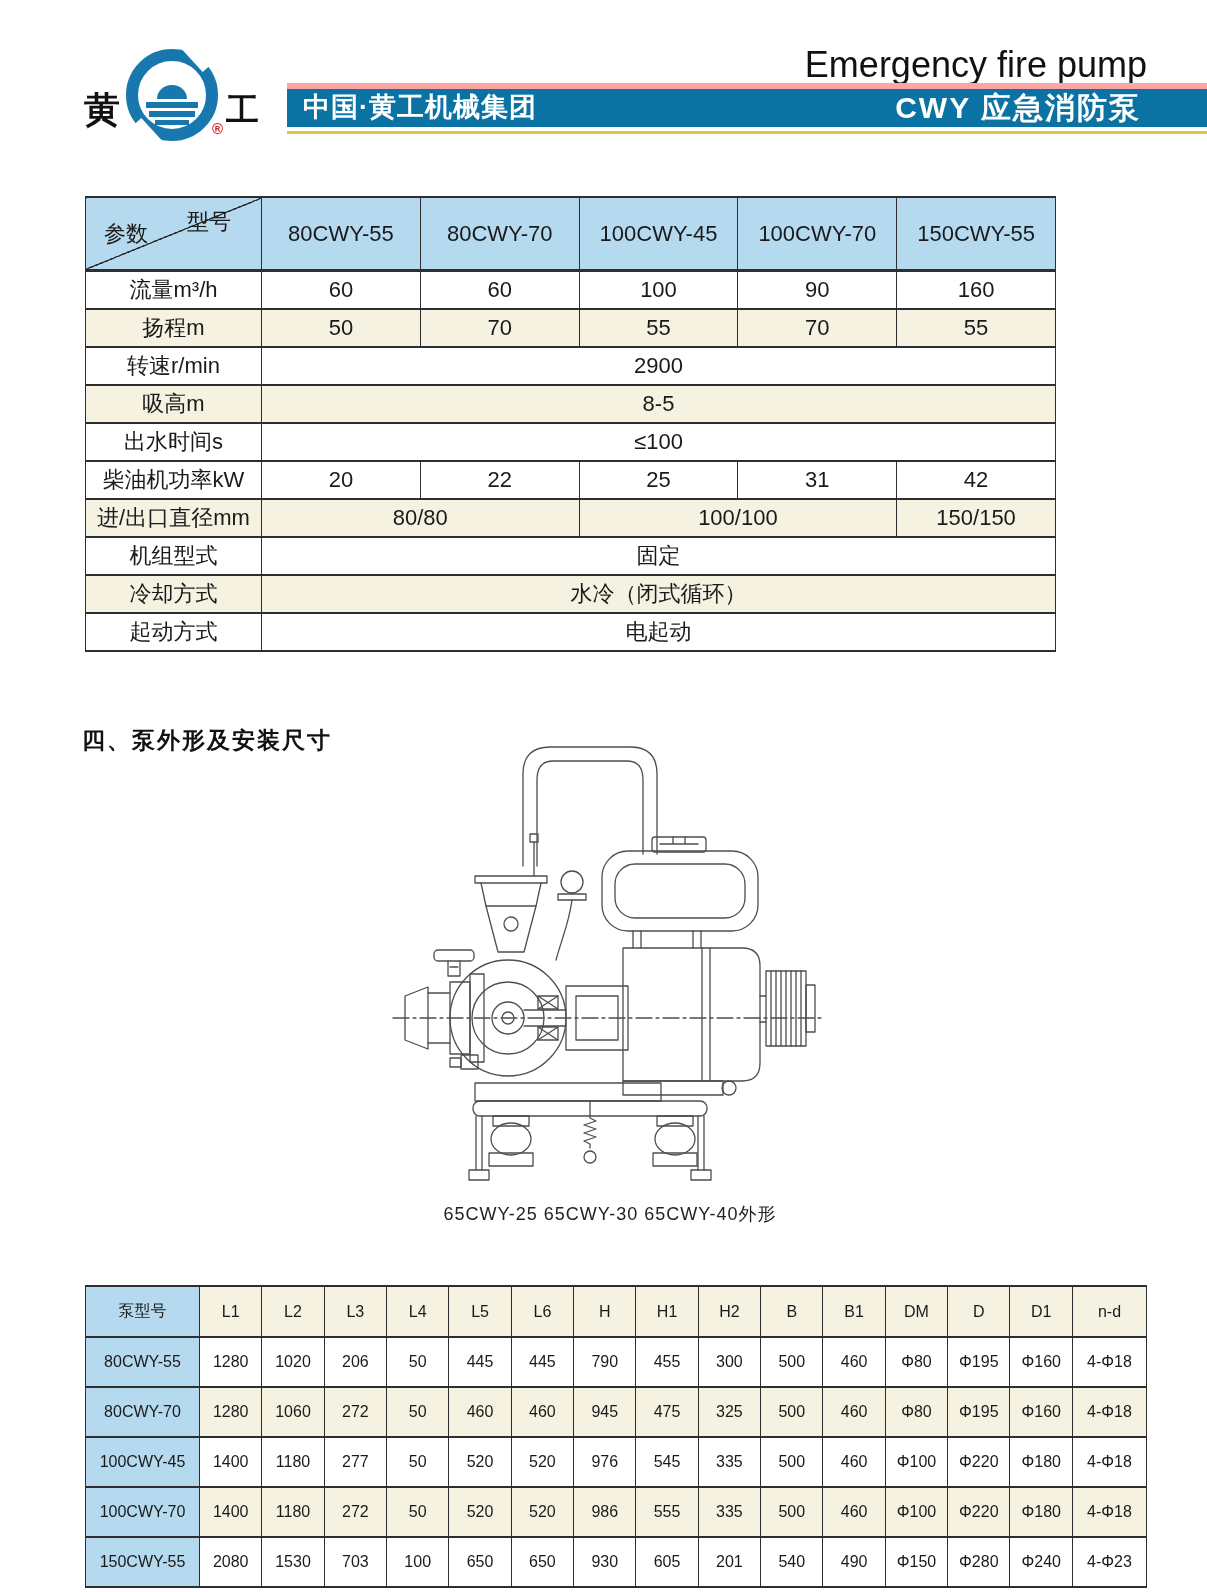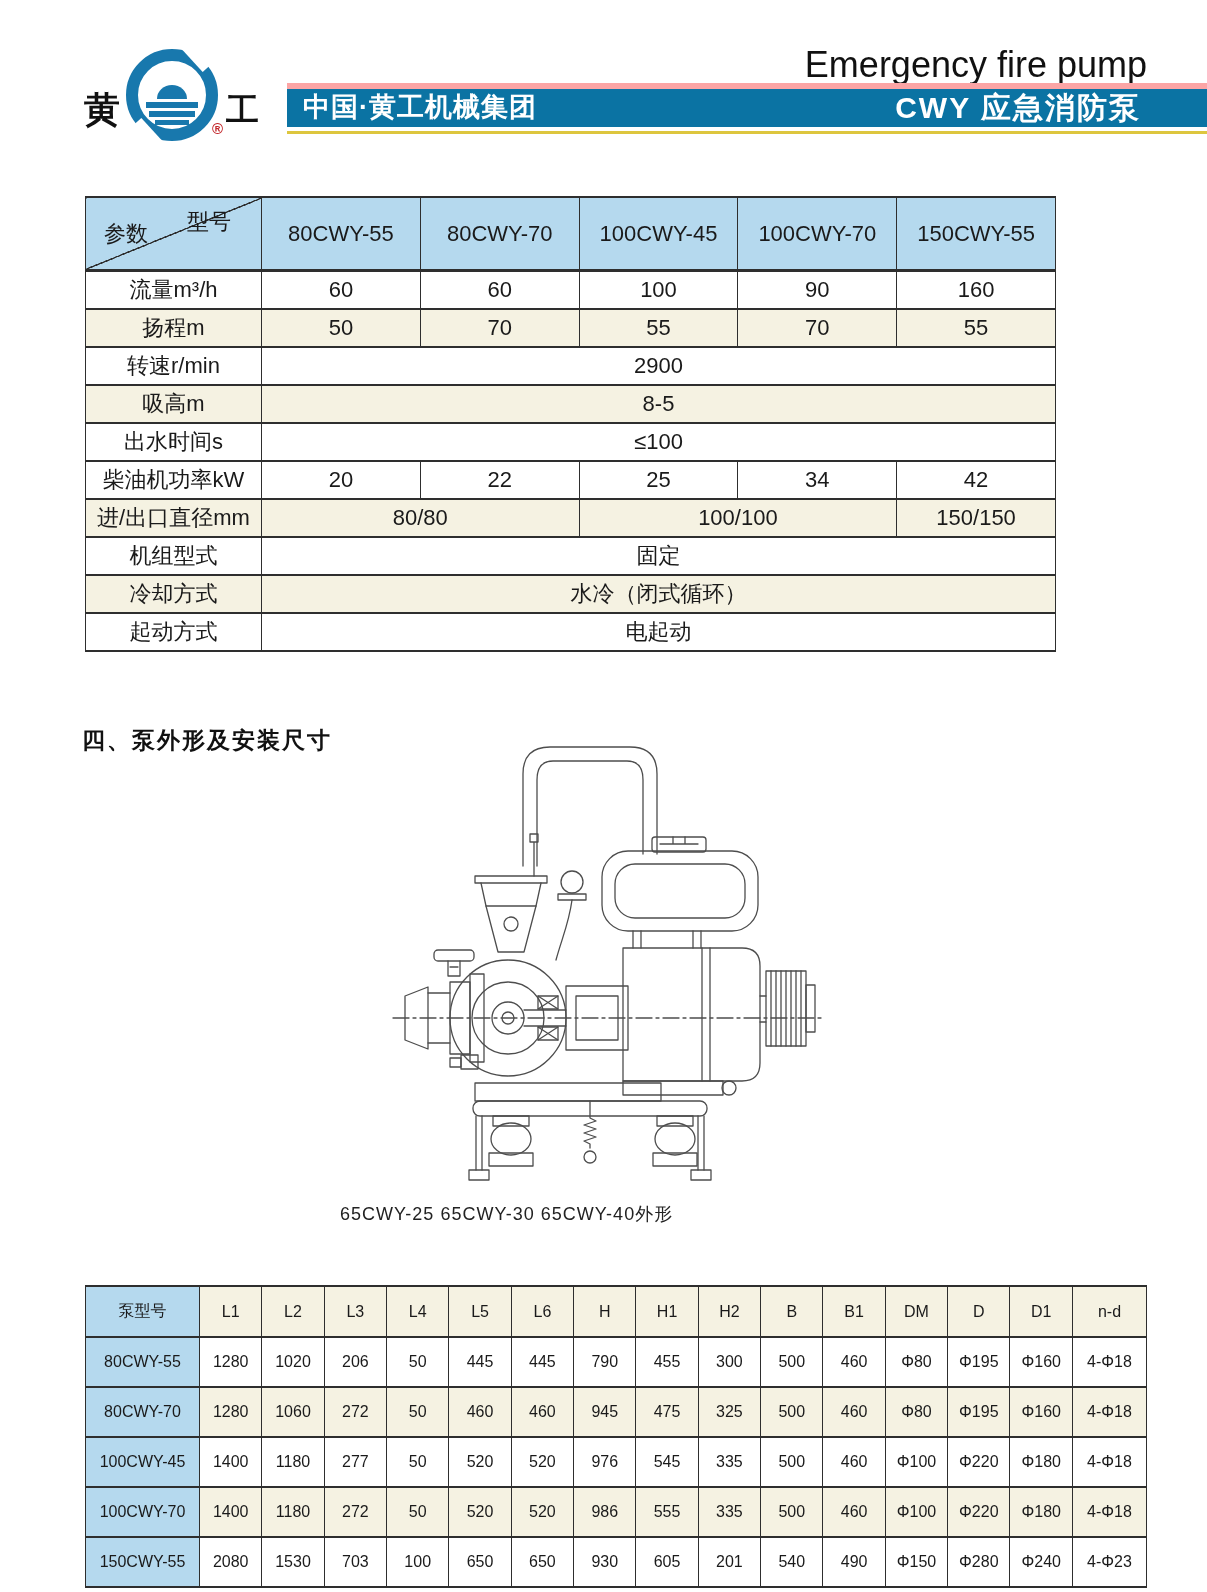--- a/index.html
+++ b/index.html
@@ -44,21 +44,21 @@
   .corner .t{position:absolute;top:9px;right:30px;}
   .corner .b{position:absolute;bottom:20px;left:18px;}
   .dim-table{position:absolute;left:85px;top:1285px;width:1062px;font-size:16px;}
   .dim-table td{border:solid #2e2e2e;border-width:2px 1px;height:48px;background:#fff;white-space:nowrap;}
   .dim-table tr.head td{background:#f5f2e2;height:49px;}
   .dim-table tr.shade td{background:#f5f2e2;}
   .dim-table td.model-col{background:#b5d9ee !important;}
   
   .section-title{position:absolute;left:82px;top:725px;font-size:23px;font-weight:700;color:#111;letter-spacing:2px;}
   .drawing{position:absolute;left:390px;top:738px;width:440px;height:452px;}
-  .drawing-caption{position:absolute;left:340px;top:1202px;width:540px;font-size:18px;color:#222;letter-spacing:1px;}
+  .drawing-caption{position:absolute;left:340px;top:1202px;width:540px;text-align:center;font-size:18px;color:#222;letter-spacing:1px;}
 </style>
 </head>
 <body>
 
 <div class="page">
 
   <div class="logo-hanzi-left">黄</div>
   <svg class="logo-svg" width="96" height="96" viewBox="0 0 96 96">
     <g fill="none" stroke="#1878ad" stroke-width="12">
       <circle cx="48" cy="48" r="40"></circle>
@@ -129,21 +129,21 @@
         </tr>
         <tr>
           <td>出水时间s</td>
           <td colspan="5">≤100</td>
         </tr>
         <tr>
           <td>柴油机功率kW</td>
           <td>20</td>
           <td>22</td>
           <td>25</td>
-          <td>34</td>
+          <td>31</td>
           <td>42</td>
         </tr>
         <tr class="shade">
           <td>进/出口直径mm</td>
           <td colspan="2">80/80</td>
           <td colspan="2">100/100</td>
           <td>150/150</td>
         </tr>
         <tr>
           <td>机组型式</td>

